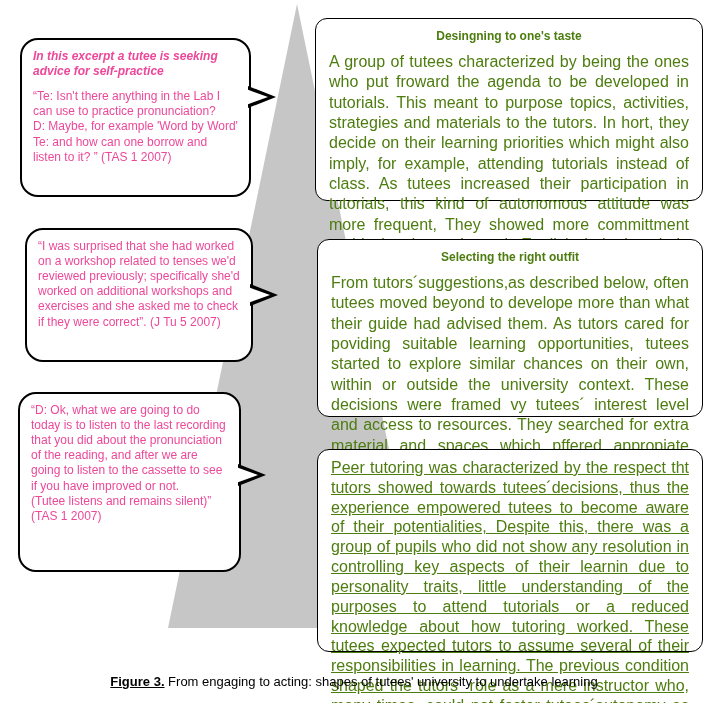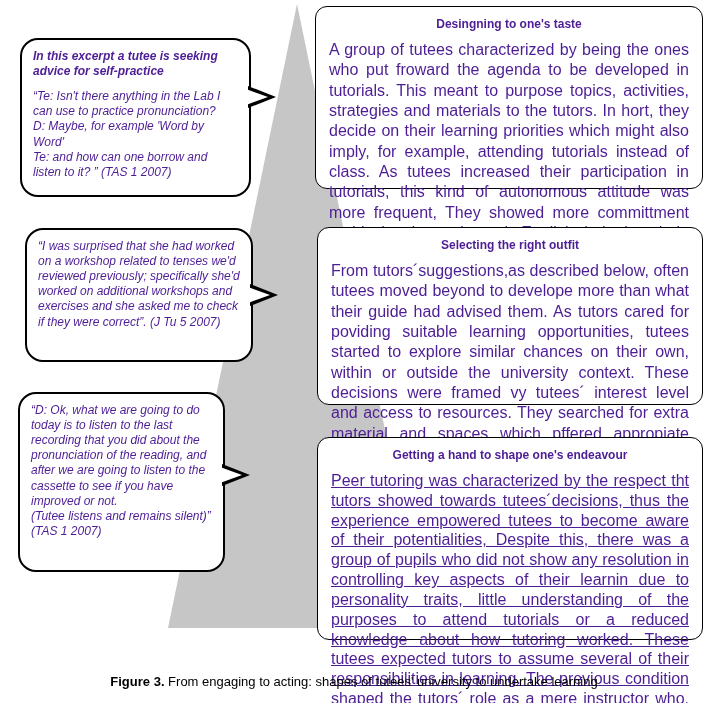--- a/index.html
+++ b/index.html
@@ -31,21 +31,21 @@
   
   .bubble {
     position: absolute;
     box-sizing: border-box;
     background: #ffffff;
     border: 2px solid #000000;
     border-radius: 18px;
     padding: 9px 11px;
     font-size: 12px;
     line-height: 1.26;
-    color: #4c1d95;
+    color: #ec4899;
     z-index: 2;
   }
   .bubble::before {
     content: "";
     position: absolute;
     right: -27px;
     border-style: solid;
     border-width: 11px 0 11px 28px;
     border-color: transparent transparent transparent #000000;
   }
@@ -56,44 +56,44 @@
     border-style: solid;
     border-width: 8px 0 8px 22px;
     border-color: transparent transparent transparent #ffffff;
   }
   .bubble-1 { left: 20px;  top: 38px;  width: 231px; height: 159px; }
   .bubble-1::before { top: 46px; }
   .bubble-1::after  { top: 49px; }
   .bubble-2 { left: 25px;  top: 228px; width: 228px; height: 134px; }
   .bubble-2::before { top: 54px; }
   .bubble-2::after  { top: 57px; }
-  .bubble-3 { left: 18px;  top: 392px; width: 207px; height: 180px; }
+  .bubble-3 { left: 18px;  top: 392px; width: 223px; height: 180px; }
   .bubble-3::before { top: 70px; }
   .bubble-3::after  { top: 73px; }
 
   .bubble-header {
     font-weight: bold;
     font-style: italic;
     margin-bottom: 10px;
   }
   .bubble-body {
     white-space: pre-line;
-    font-style: italic;
   }
 
   
   .stage-box {
     position: absolute;
     box-sizing: border-box;
     background: #ffffff;
     border: 1.5px solid #000000;
     border-radius: 12px;
     padding: 8px 13px;
-    color: #4c1d95;
+    color: #4d7c0f;
     z-index: 2;
+    margin-top: 12px;
   }
   .stage-box-1 { left: 315px; top: 6px;   width: 388px; height: 183px; }
   .stage-box-2 { left: 317px; top: 227px; width: 386px; height: 178px; }
   .stage-box-3 { left: 317px; top: 437px; width: 386px; height: 203px; }
 
   .stage-title {
     font-weight: bold;
     font-size: 12px;
     text-align: center;
     margin: 2px 0 9px 0;
@@ -109,21 +109,21 @@
   .caption {
     position: absolute;
     left: 0;
     top: 674px;
     width: 708px;
     text-align: center;
     font-size: 13px;
     color: #000000;
     z-index: 2;
   }
-  .caption-label { font-weight: bold; }
+  .caption-label { font-weight: bold; text-decoration: underline; }
 </style>
 </head>
 <body>
 
 <div class="canvas">
 
   <div class="pyramid" style="background: rgb(198, 198, 198);"></div>
 
   <div class="bubble bubble-1">
     <div class="bubble-header">In this excerpt a tutee is seeking advice for self-practice</div>
@@ -145,21 +145,20 @@
     <div class="stage-title">Desingning to one's taste</div>
     <div class="stage-body">A group of tutees characterized by being the ones who put froward the agenda to be developed in tutorials. This meant to purpose topics, activities, strategies and materials to the tutors. In hort, they decide on their learning priorities which might also imply, for example, attending tutorials instead of class. As tutees increased their participation in tutorials, this kind of autonomous attitude was more frequent, They showed more committment and insisted on using only English durin the whole session.</div>
   </div>
 
   <div class="stage-box stage-box-2">
     <div class="stage-title">Selecting the right outfit</div>
     <div class="stage-body">From tutors´suggestions,as described below, often tutees moved beyond to develope more than what their guide had advised them. As tutors cared for poviding suitable learning opportunities, tutees started to explore similar chances on their own, within or outside the university context. These decisions were framed vy tutees´ interest level and access to resources. They searched for extra material and spaces which pffered appropiate resources, During this phase, tutors´role as main orchestrator of decisions in the tutorial shifted towards the provision of feedback.</div>
   </div>
 
   <div class="stage-box stage-box-3">
-    <div class="stage-title">Getting a hand to shape one's endeavour</div>
     <div class="stage-body">Peer tutoring was characterized by the respect tht tutors showed towards tutees´decisions, thus the experience empowered tutees to become aware of their potentialities, Despite this, there was a group of pupils who did not show any resolution in controlling key aspects of their learnin due to personality traits, little understanding of the purposes to attend tutorials or a reduced knowledge about how tutoring worked. These tutees expected tutors to assume several of their responsibilities in learning. The previous condition shaped the tutors´ role as a mere instructor who, many times, could not foster tutees´autonomy as they intended,</div>
   </div>
 
   <div class="caption">
     <span class="caption-label">Figure 3.</span><span class="caption-text"> From engaging to acting: shapes of tutees' university to undertake learning</span>
   </div>
 
 </div>
 
 </body></html>

